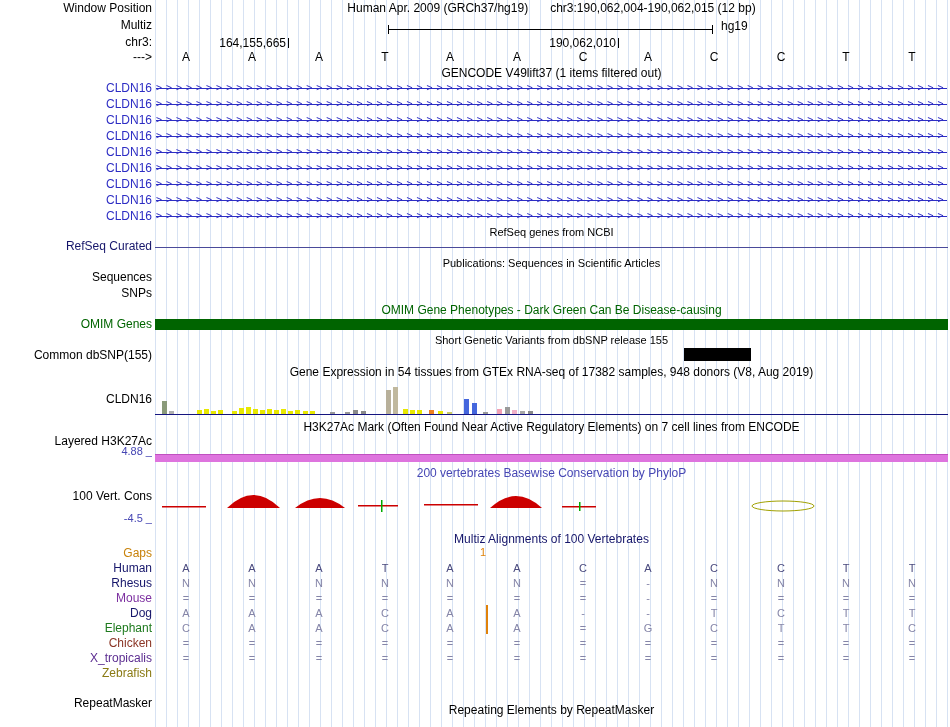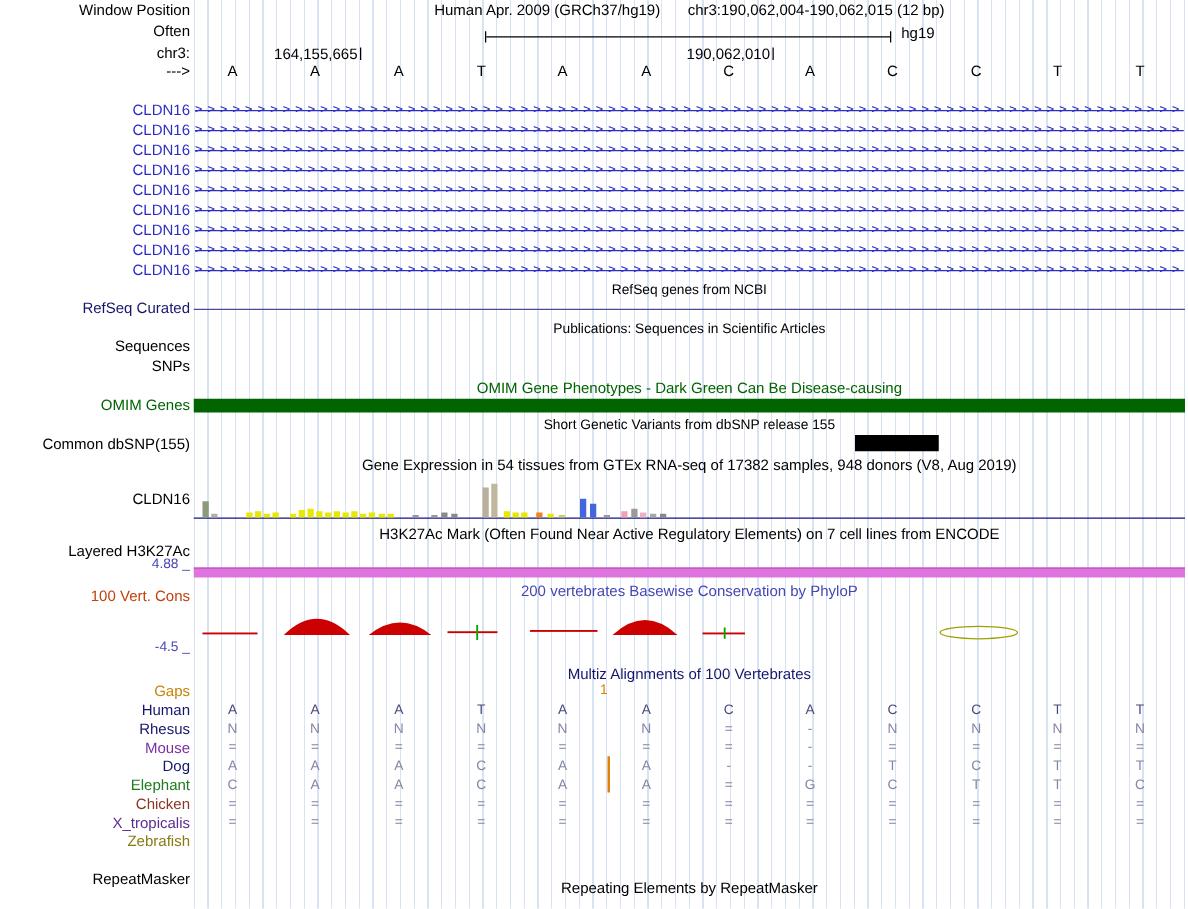--- a/index.html
+++ b/index.html
@@ -31,32 +31,33 @@
 <body>
 
 <div class="canvas" id="canvas">
   <div class="guides"></div>
 
   <div class="llabel" style="top:2px">Window Position</div>
   <div class="ctitle" style="top:2px">
     <span>Human Apr. 2009 (GRCh37/hg19)</span><span style="display:inline-block;width:22px"></span><span>chr3:190,062,004-190,062,015 (12 bp)</span>
   </div>
 
-  <div class="llabel" style="top:19px">Often</div>
+  <div class="llabel" style="top:19px">Multiz</div>
   <div class="scalebar"></div>
   <div style="position:absolute;left:721px;top:19px">hg19</div>
 
   <div class="llabel" style="top:36px">chr3:</div>
   <div style="position:absolute;left:155px;top:36px;width:131px;text-align:right">164,155,665</div>
   <div class="ctick" style="left:288px;top:38px"></div>
   <div style="position:absolute;left:485px;top:36px;width:131px;text-align:right">190,062,010</div>
   <div class="ctick" style="left:618px;top:38px"></div>
 
   <div class="llabel" style="top:51px">---&gt;</div>
 
+  <div class="ctitle" style="top:67px">GENCODE V49lift37 (1 items filtered out)</div>
 
   <div class="ctitle small" style="top:226px">RefSeq genes from NCBI</div>
   <div class="llabel navy" style="top:240px">RefSeq Curated</div>
   <div class="hline" style="top:247px;background:#4a4a9a"></div>
 
   <div class="ctitle small" style="top:257px">Publications: Sequences in Scientific Articles</div>
   <div class="llabel" style="top:271px">Sequences</div>
   <div class="llabel" style="top:287px">SNPs</div>
 
   <div class="ctitle green" style="top:304px">OMIM Gene Phenotypes - Dark Green Can Be Disease-causing</div>
@@ -70,21 +71,21 @@
   <div class="ctitle" style="top:366px">Gene Expression in 54 tissues from GTEx RNA-seq of 17382 samples, 948 donors (V8, Aug 2019)</div>
   <div class="llabel" style="top:393px">CLDN16</div>
   <div class="hline" style="top:414px;background:#151580"></div>
 
   <div class="ctitle" style="top:421px">H3K27Ac Mark (Often Found Near Active Regulatory Elements) on 7 cell lines from ENCODE</div>
   <div class="llabel" style="top:435px">Layered H3K27Ac</div>
   <div class="llabel bluelbl" style="top:445px">4.88 _</div>
   <div style="position:absolute;left:155px;top:454px;width:793px;height:8px;background:#de74de;border-top:1px solid #c050c0"></div>
 
   <div class="ctitle" style="top:467px;color:#4646b4">200 vertebrates Basewise Conservation by PhyloP</div>
-  <div class="llabel" style="top:471px;color:#c2410c">100 Vert. Cons</div>
+  <div class="llabel" style="top:490px;color:#000000">100 Vert. Cons</div>
   <div class="llabel bluelbl" style="top:512px">-4.5 _</div>
 
   <div class="ctitle navy" style="top:533px">Multiz Alignments of 100 Vertebrates</div>
   <div style="position:absolute;left:477px;top:546px;width:12px;text-align:center;color:#e0820a;font-size:11px">1</div>
   <div style="position:absolute;left:486px;top:605px;width:2px;height:29px;background:#e0820a"></div>
 
   <div class="ctitle" style="top:704px">Repeating Elements by RepeatMasker</div>
   <div class="llabel" style="top:697px">RepeatMasker</div>
 <div class="base" style="left: 178px; top: 51px;">A</div>
     <div class="base" style="left: 244px; top: 51px;">A</div>

